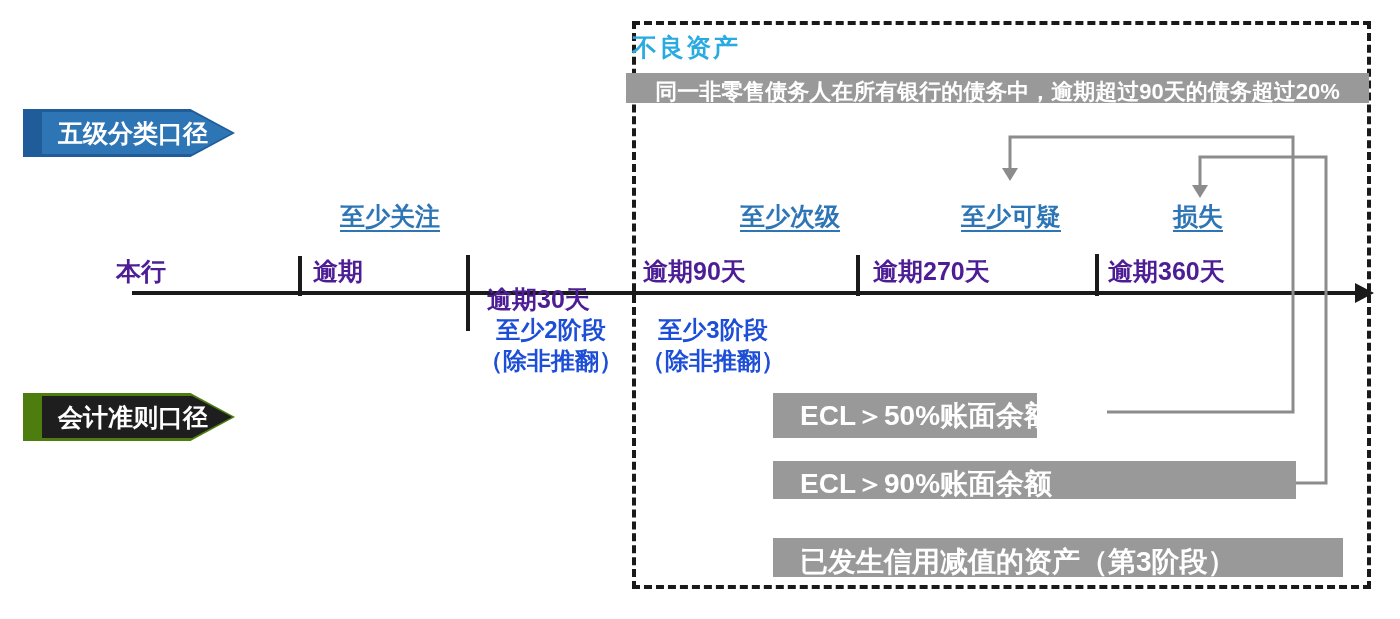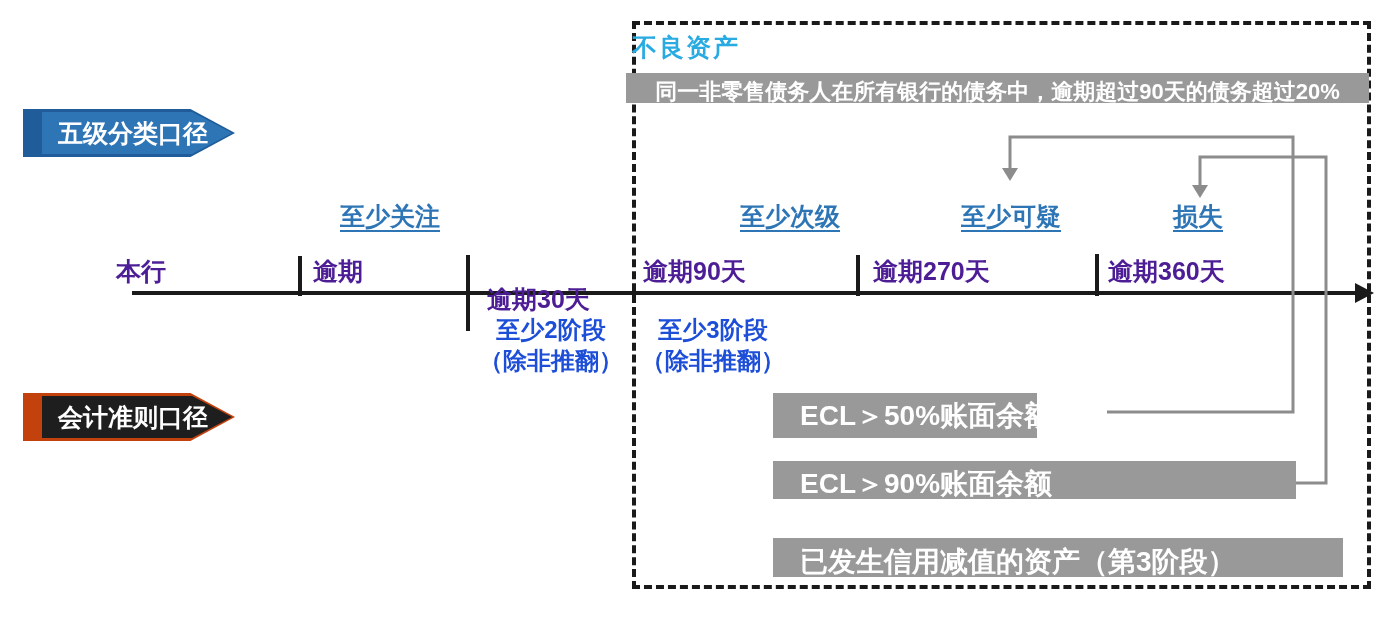--- a/index.html
+++ b/index.html
@@ -18,21 +18,21 @@
 
   
   .chev { position:absolute; left:23px; width:212px; height:48px;
           clip-path: polygon(0 0, 79% 0, 100% 50%, 79% 100%, 0 100%); }
   .chev-inner { position:absolute; left:3px; top:3px; right:3px; bottom:3px;
           clip-path: polygon(0 0, 79% 0, 100% 50%, 79% 100%, 0 100%);
           color:#fff; font-size:25px; font-weight:bold; line-height:42px; padding-left:16px;
           white-space:nowrap;margin-left:16px; }
   .chev.blue { top:109px; background:#1F5C99; }
   .chev.blue .chev-inner { background:#2E75B6; }
-  .chev.dark { top:393px; background:#c2410c; }
+  .chev.dark { top:393px; background:#4d7c0f; }
   .chev.dark .chev-inner { background:#1e1e1e; }
 
   
   .axis-line { position:absolute; left:132px; top:291px; width:1228px; height:4px; background:#1a1a1a; }
   .axis-head { position:absolute; left:1355px; top:283px; width:0; height:0;
                border-left:19px solid #1a1a1a; border-top:10px solid transparent;
                border-bottom:10px solid transparent; }
   .tick { position:absolute; width:4px; background:#1a1a1a; }
   .tick.t1 { left:298px; top:256px; height:40px; }
   .tick.t2 { left:466px; top:255px; height:76px; }

